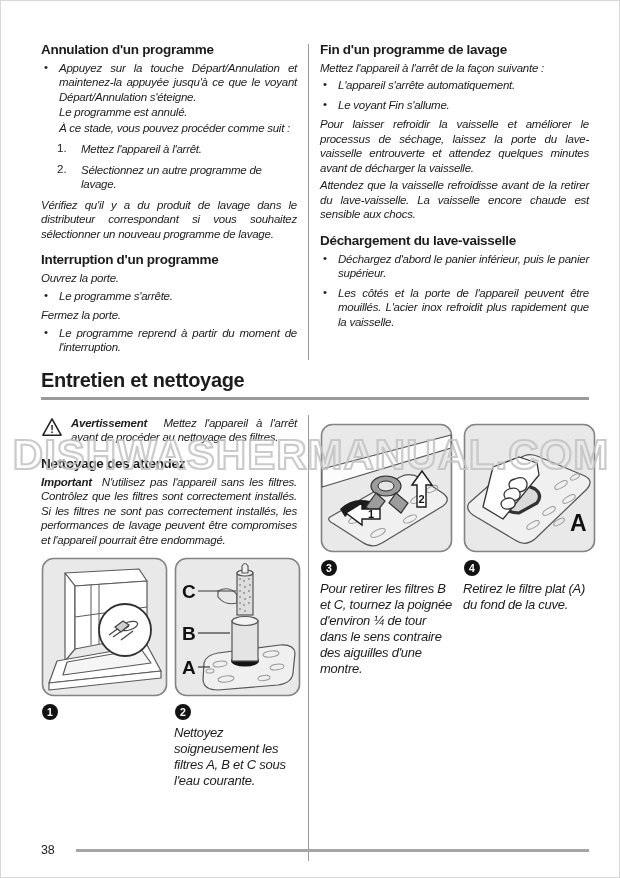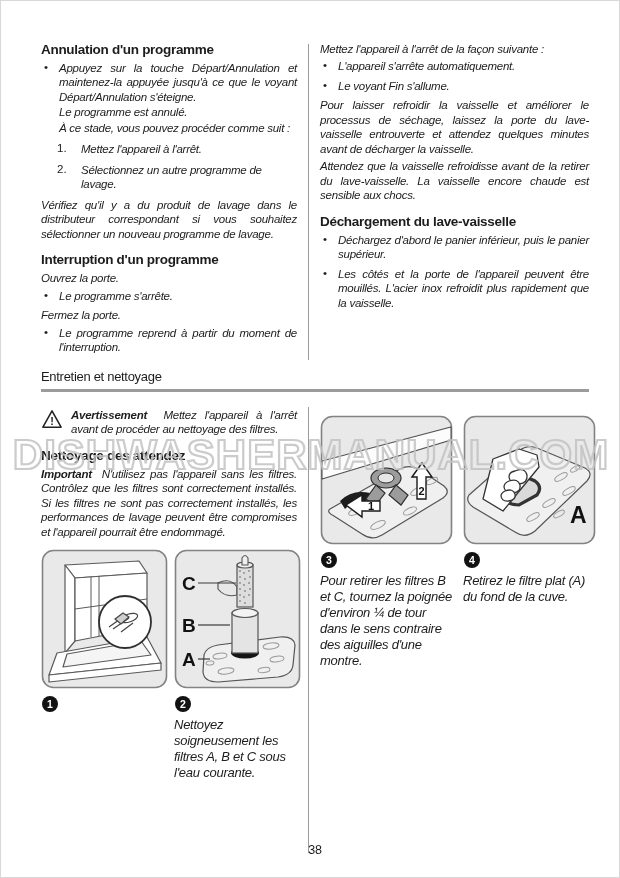--- a/index.html
+++ b/index.html
@@ -18,21 +18,21 @@
   .body-txt, p.para, .bt, .step .txt, .caption, .warn-txt {
     font-size:11.5px; line-height:1.26; letter-spacing:-0.25px;font-style:italic;
   }
   p.para { margin:0 0 3px 0; text-align:justify; hyphens:auto; }
   h3.sub {
     font-size:13.5px; font-weight:bold; letter-spacing:-0.3px;
     margin:11px 0 4px 0;
   }
   h3.sub.first { margin-top:0; }
   h2.section-title {
-    font-size:13px; font-weight:normal; letter-spacing:-0.3px;
+    font-size:20px; font-weight:bold; letter-spacing:-0.3px;
     margin:9px 0 0 0; padding-bottom:5px; border-bottom:3px solid #9b9b9b;
   }
   .bullet { display:flex; margin:2px 0 5px 0; }
   .bullet .marker { flex:none; width:15px; padding-left:3px; font-size:11.5px; }
   .bullet .bt { flex:1; text-align:justify; hyphens:auto; }
   .bt div { margin-bottom:1px; }
   .step { display:flex; margin:6px 0 6px 16px; }
   .step .num { flex:none; width:24px; font-size:11.5px; }
   .step .txt { flex:1; }
 
@@ -52,21 +52,21 @@
     width:16px; height:16px; border-radius:50%; background:#121212; color:#fff;
     font-size:10.5px; font-weight:bold; display:flex; align-items:center;
     justify-content:center; margin:7px 0 5px 1px;
   }
   .caption { font-size:13px; line-height:1.24; }
 
   .figlabel { font-size:19px; font-weight:bold; fill:#111; font-family:"Liberation Sans",sans-serif; }
   .fignum  { font-size:11px; font-weight:bold; fill:#111; font-family:"Liberation Sans",sans-serif; }
   .figbig  { font-size:23px; font-weight:bold; fill:#111; font-family:"Liberation Sans",sans-serif; }
 
-  .footer { position:absolute; left:40px; right:30px; top:842px; display:flex; align-items:center;flex-direction:column; }
+  .footer { position:absolute; left:40px; right:30px; top:842px; display:flex; align-items:center; }
   .page-num { font-size:12.5px; letter-spacing:-0.2px; }
   .footer-rule { flex:1; height:3px; background:#a6a6a6; margin-left:21px; }
 
   .watermark {
     position:absolute; top:410px; left:0; width:620px; text-align:center;
     font-size:42px; font-weight:bold; letter-spacing:1px; z-index:6;
     pointer-events:none; color:#d7d7d7; opacity:0.85; white-space:nowrap;margin-top:20px;
   }
   @supports (-webkit-text-stroke: 1px black) {
     .watermark { color:transparent; -webkit-text-stroke:2.2px #c3c3c3; }
@@ -110,20 +110,21 @@
         <p class="para">Fermez la porte.</p>
         <div class="bullet">
           <span class="marker">•</span>
           <div class="bt">Le programme reprend à partir du moment de l'interruption.</div>
         </div>
       </div>
 
       <div class="vdivider"></div>
 
       <div class="colR">
+        <h3 class="sub first">Fin d'un programme de lavage</h3>
         <p class="para">Mettez l'appareil à l'arrêt de la façon suivante :</p>
         <div class="bullet">
           <span class="marker">•</span>
           <div class="bt">L'appareil s'arrête automatiquement.</div>
         </div>
         <div class="bullet">
           <span class="marker">•</span>
           <div class="bt">Le voyant Fin s'allume.</div>
         </div>
         <p class="para">Pour laisser refroidir la vaisselle et améliorer le processus de séchage, laissez la porte du lave-vaisselle entrouverte et attendez quelques minutes avant de décharger la vaisselle.</p>

